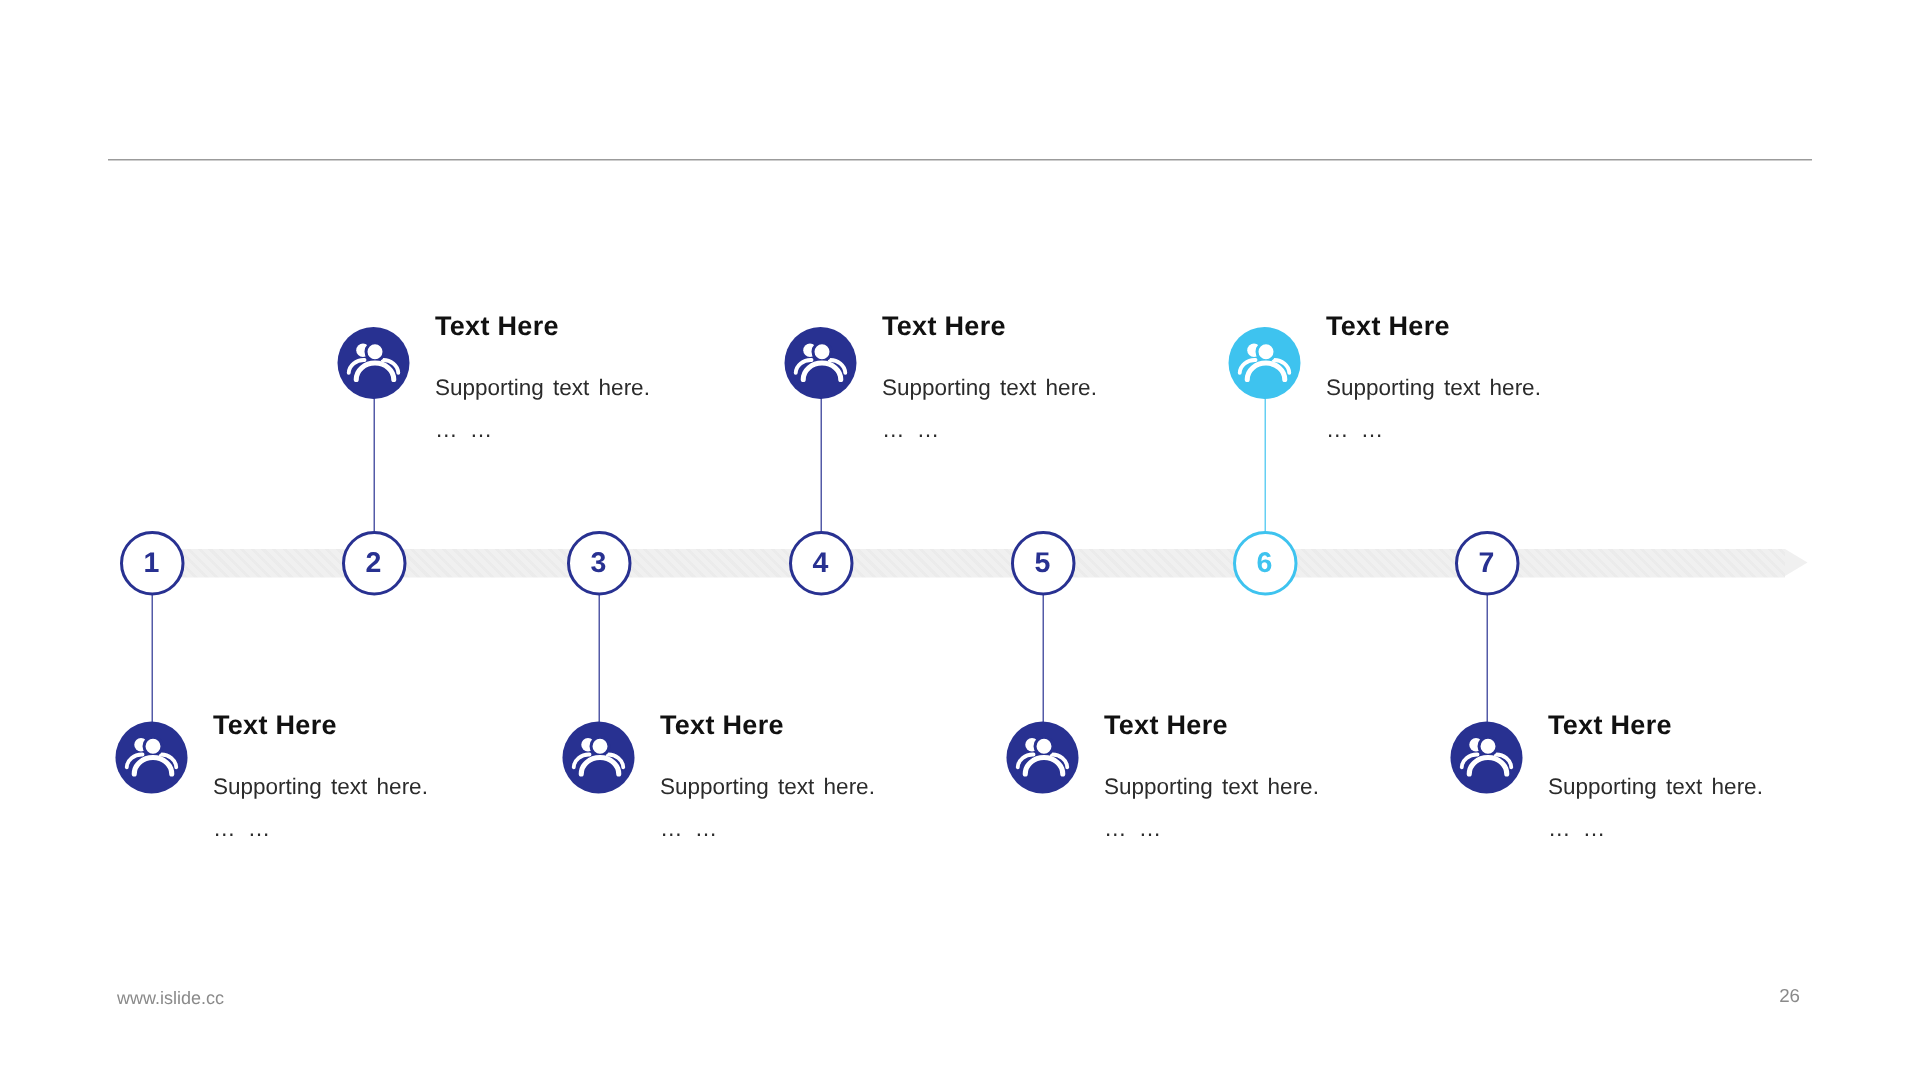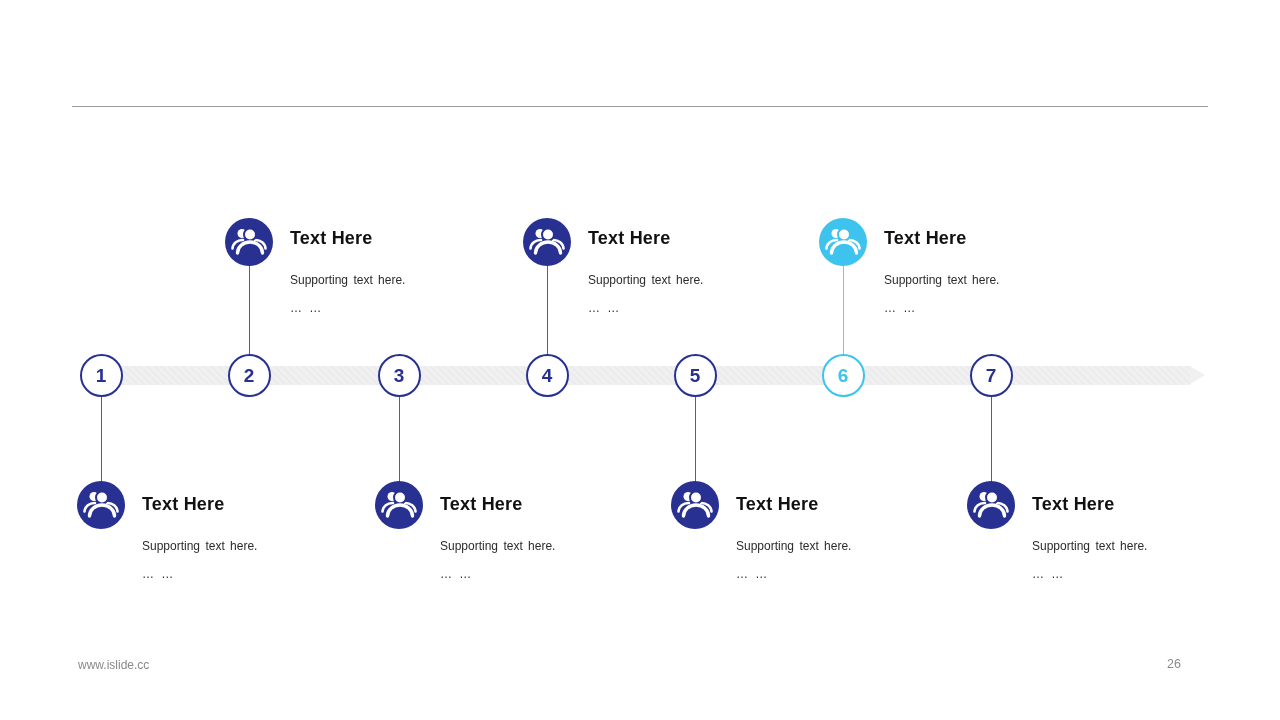--- a/index.html
+++ b/index.html
@@ -77,49 +77,48 @@
     display: flex; align-items: center; justify-content: center;
     z-index: 2;
   }
   .item.top .icon-circle    { top: 218px; }
   .item.bottom .icon-circle { top: 481px; }
   .icon-circle svg { width: 48px; height: 48px; display: block; }
   .text-block {
     position: absolute;
     left: calc(var(--cx) + 41px);
     width: 195px;
-    margin-top: 21px;
   }
   .item.top .text-block    { top: 206px; }
   .item.bottom .text-block { top: 472px; }
   .heading {
     font-size: 18px;
     font-weight: 700;
     color: var(--heading_text);
     line-height: 22px;
     letter-spacing: 0.2px;
   }
   .support {
     margin-top: 20px;
-    font-size: 12px;
+    font-size: 15px;
     color: var(--body_text);
     line-height: 22px;
     word-spacing: 2px;
   }
   .dots { margin-top: 6px; letter-spacing: 1px; }
   .footer-url {
     position: absolute;
     left: 78px; top: 658px;
     font-size: 12px;
     color: var(--footer_text);
     text-align: center;
   }
   .page-num {
     position: absolute;
-    right: 99px; top: 657px;
+    right: 80px; top: 657px;
     font-size: 12.5px;
     color: var(--footer_text);
   }
 </style>
 </head>
 <body>
 
 <div class="slide">
 
   <div class="rule-top"></div>

